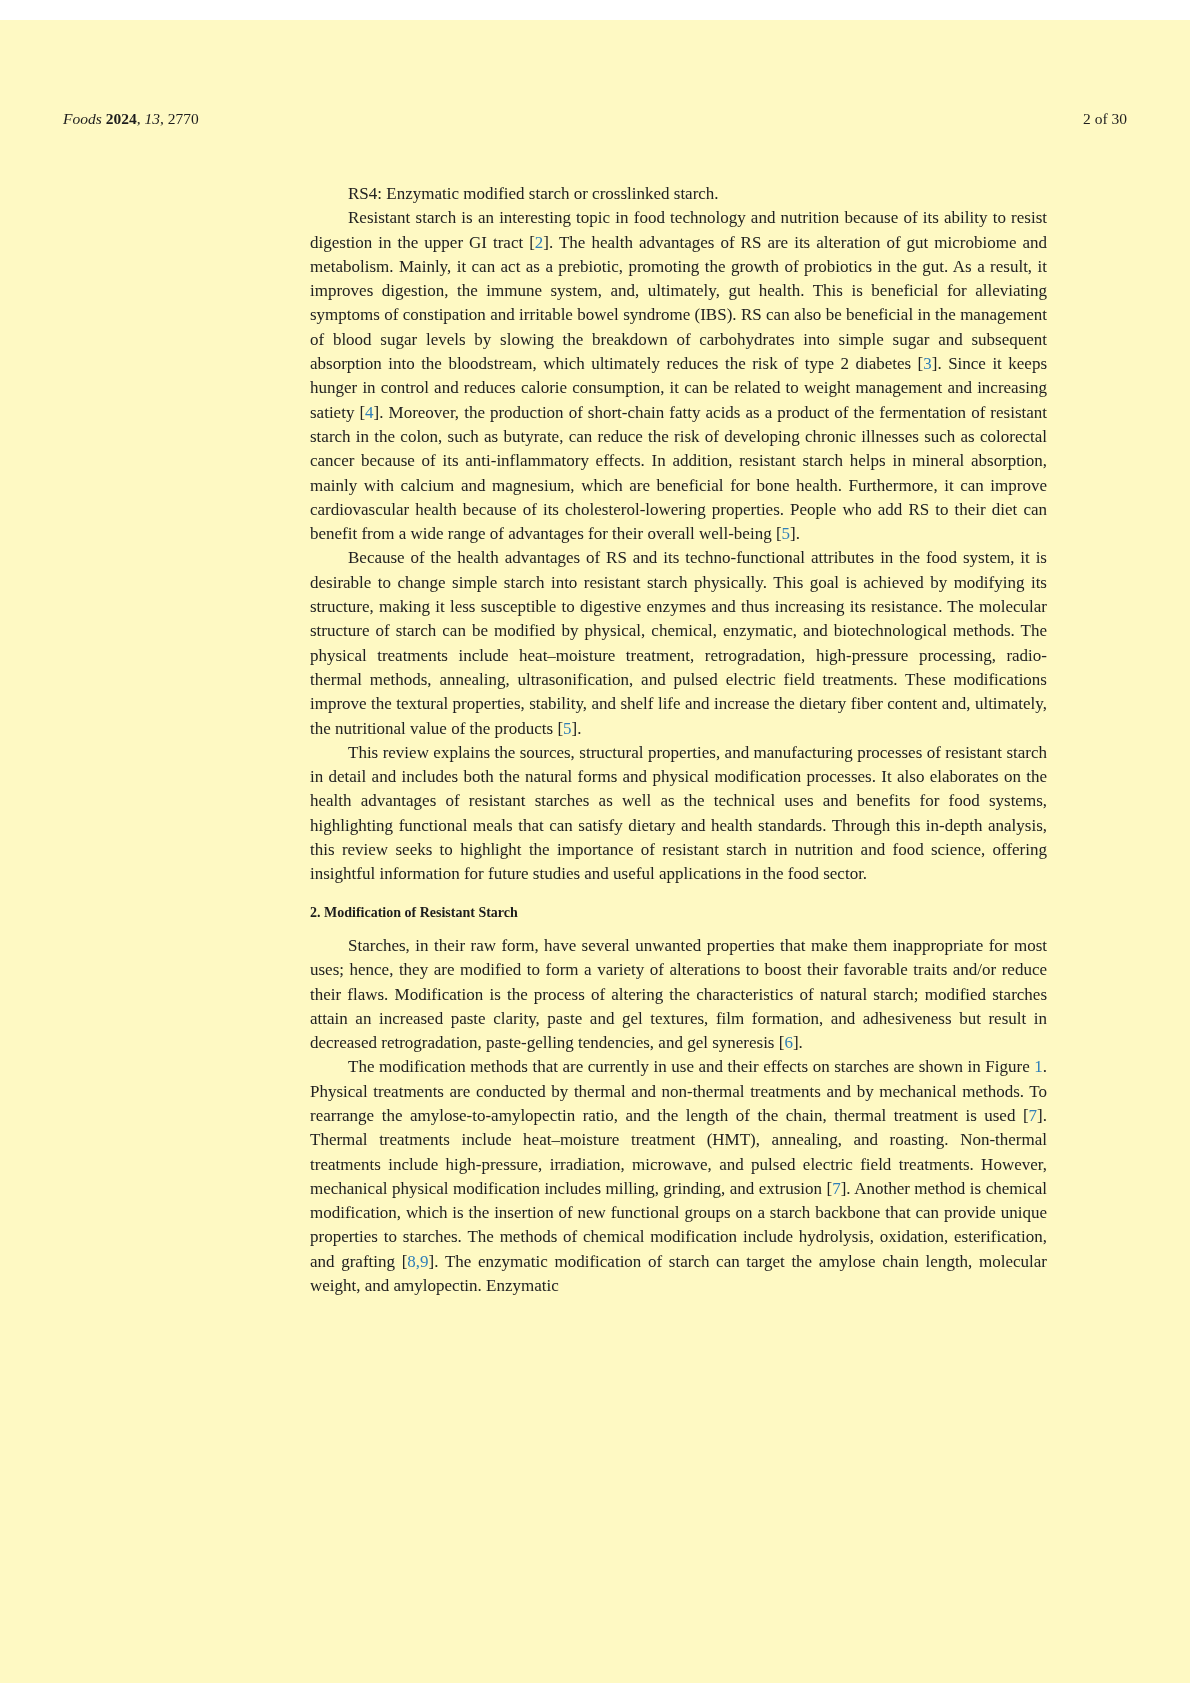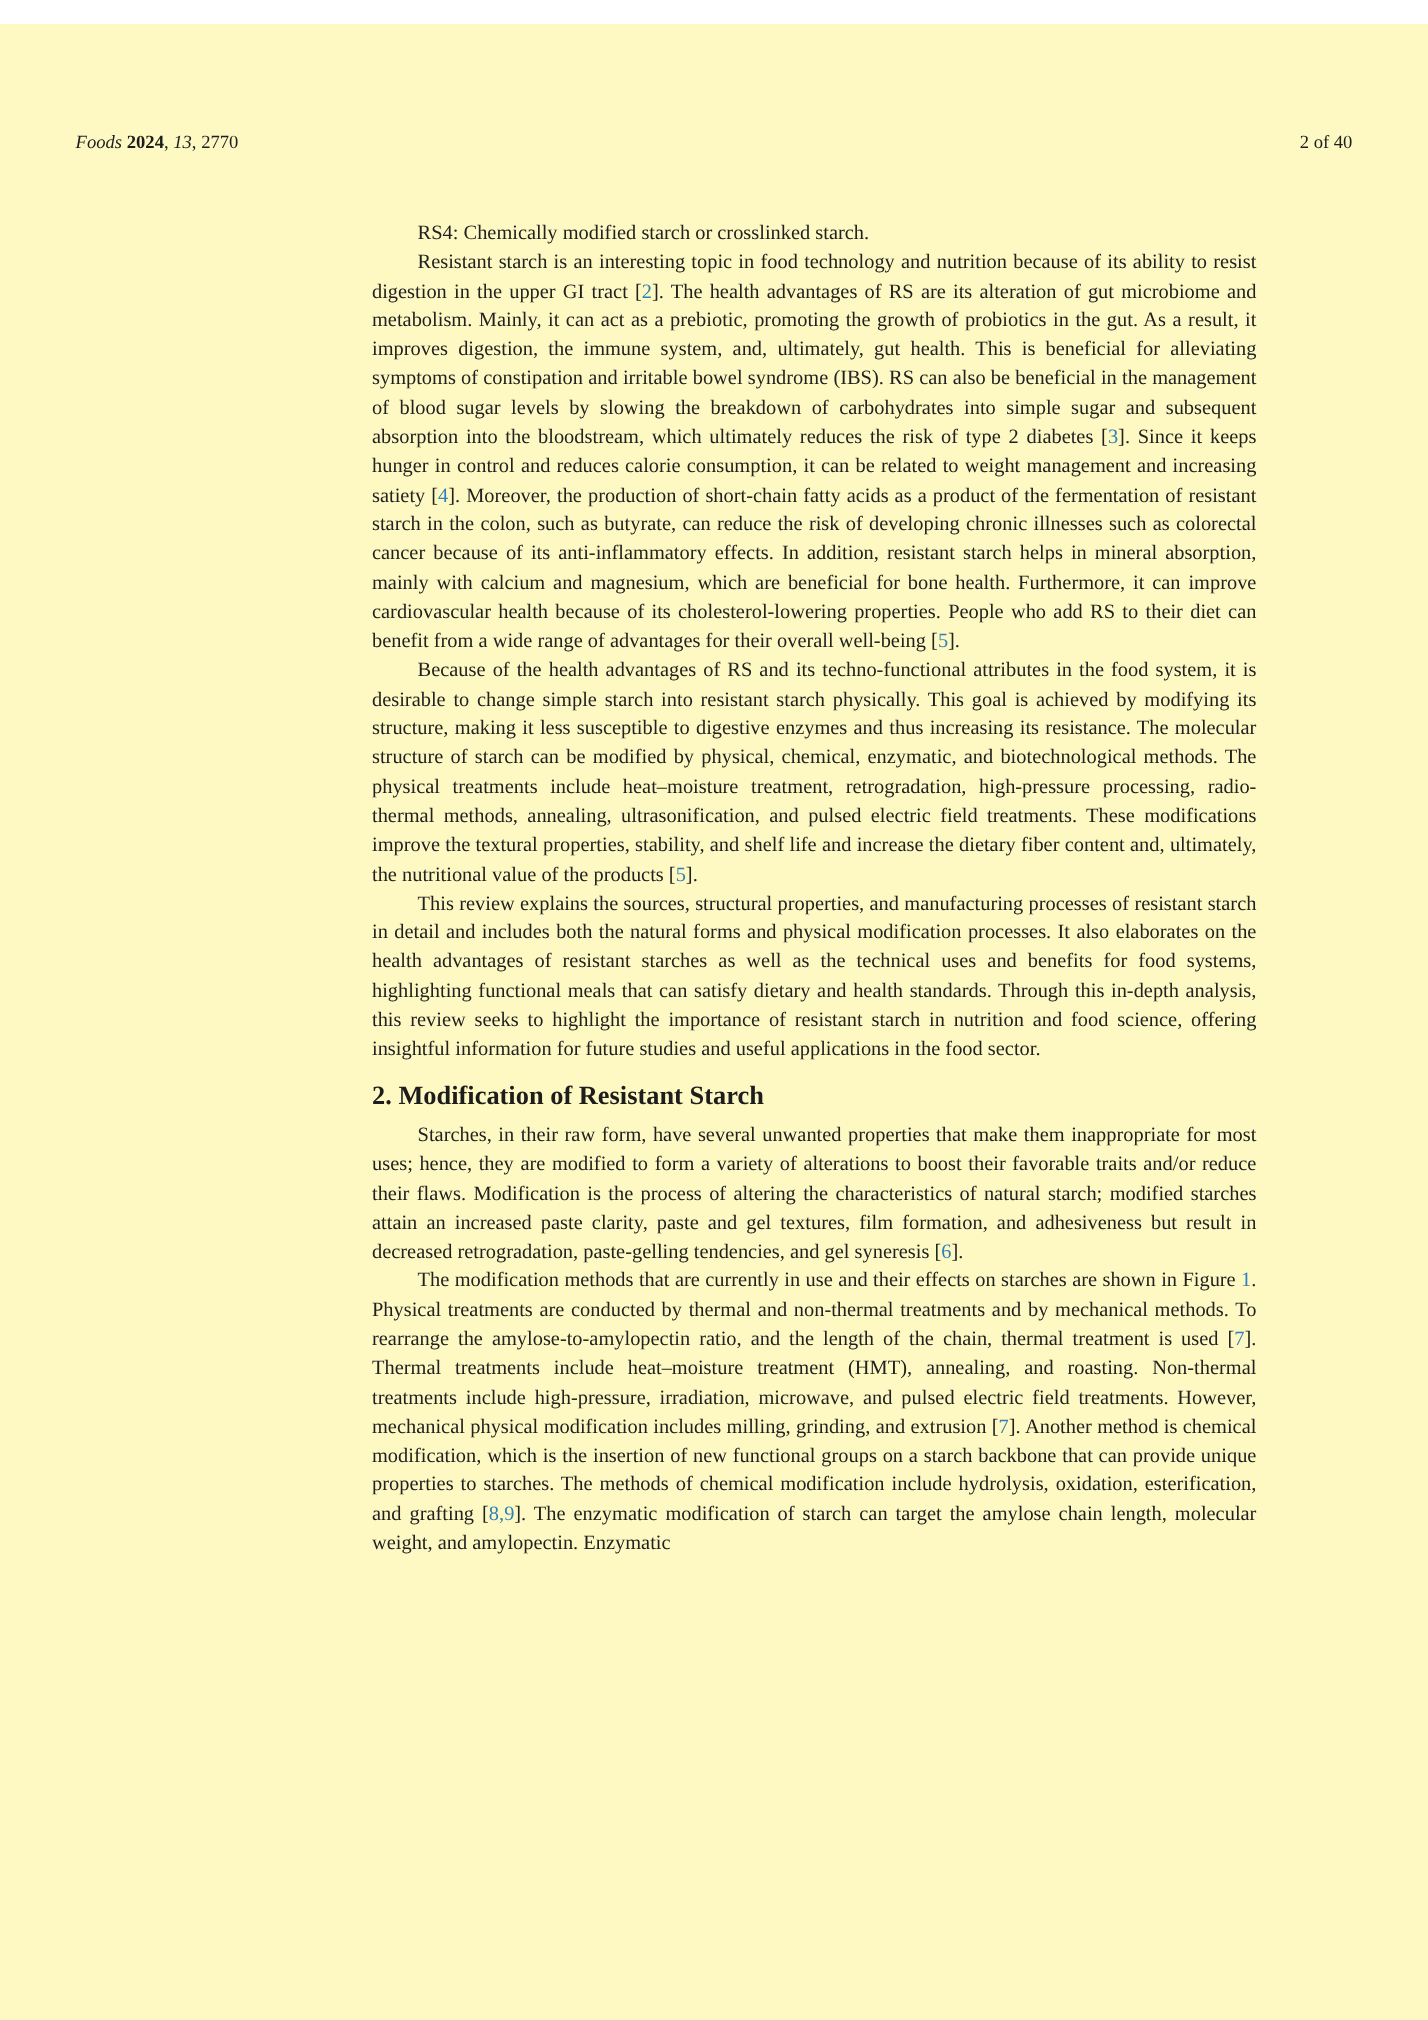--- a/index.html
+++ b/index.html
@@ -41,41 +41,41 @@
   }
   .content p {
     margin: 0;
     padding: 0;
     text-indent: 38px;
     hyphens: none;
   }
   .content h2 {
     margin: 14px 0 9px 0;
     padding: 0;
-    font-size: 22px;
+    font-size: 14px;
     font-weight: bold;
     text-align: left;
     text-indent: 0;
     color: #1d1d1d;
   }
   .ref {
     color: var(--link-color, #2f7fb8);
     cursor: pointer;
   }
 </style>
 </head>
 <body>
 
 <div class="page">
   <header class="page-header">
     <div class="header-left"><span class="it">Foods</span><span> </span><span class="bd">2024</span><span>, </span><span class="it">13</span><span>, 2770</span></div>
-    <div class="header-right">2 of 40</div>
+    <div class="header-right">2 of 30</div>
   </header>
   <main class="content">
-      <p><span>RS4: Chemically modified starch or crosslinked starch.</span></p>
+      <p><span>RS4: Enzymatic modified starch or crosslinked starch.</span></p>
       <p><span>Resistant starch is an interesting topic in food technology and nutrition because of its ability to resist digestion in the upper GI tract [</span><span class="ref">2</span><span>]. The health advantages of RS are its alteration of gut microbiome and metabolism. Mainly, it can act as a prebiotic, promoting the growth of probiotics in the gut. As a result, it improves digestion, the immune system, and, ultimately, gut health.  This is beneficial for alleviating symptoms of constipation and irritable bowel syndrome (IBS). RS can also be beneficial in the management of blood sugar levels by slowing the breakdown of carbohydrates into simple sugar and subsequent absorption into the bloodstream, which ultimately reduces the risk of type 2 diabetes [</span><span class="ref">3</span><span>]. Since it keeps hunger in control and reduces calorie consumption, it can be related to weight management and increasing satiety [</span><span class="ref">4</span><span>]. Moreover, the production of short-chain fatty acids as a product of the fermentation of resistant starch in the colon, such as butyrate, can reduce the risk of developing chronic illnesses such as colorectal cancer because of its anti-inflammatory effects.  In addition, resistant starch helps in mineral absorption, mainly with calcium and magnesium, which are beneficial for bone health. Furthermore, it can improve cardiovascular health because of its cholesterol-lowering properties. People who add RS to their diet can benefit from a wide range of advantages for their overall well-being [</span><span class="ref">5</span><span>].</span></p>
       <p><span>Because of the health advantages of RS and its techno-functional attributes in the food system, it is desirable to change simple starch into resistant starch physically. This goal is achieved by modifying its structure, making it less susceptible to digestive enzymes and thus increasing its resistance. The molecular structure of starch can be modified by physical, chemical, enzymatic, and biotechnological methods.  The physical treatments include heat–moisture treatment, retrogradation, high-pressure processing, radio-thermal methods, annealing, ultrasonification, and pulsed electric field treatments.  These modifications improve the textural properties, stability, and shelf life and increase the dietary fiber content and, ultimately, the nutritional value of the products [</span><span class="ref">5</span><span>].</span></p>
       <p><span>This review explains the sources, structural properties, and manufacturing processes of resistant starch in detail and includes both the natural forms and physical modification processes.  It also elaborates on the health advantages of resistant starches as well as the technical uses and benefits for food systems, highlighting functional meals that can satisfy dietary and health standards. Through this in-depth analysis, this review seeks to highlight the importance of resistant starch in nutrition and food science, offering insightful information for future studies and useful applications in the food sector.</span></p>
       <h2>2. Modification of Resistant Starch</h2>
       <p><span>Starches, in their raw form, have several unwanted properties that make them inappropriate for most uses; hence, they are modified to form a variety of alterations to boost their favorable traits and/or reduce their flaws. Modification is the process of altering the characteristics of natural starch; modified starches attain an increased paste clarity, paste and gel textures, film formation, and adhesiveness but result in decreased retrogradation, paste-gelling tendencies, and gel syneresis [</span><span class="ref">6</span><span>].</span></p>
       <p><span>The modification methods that are currently in use and their effects on starches are shown in Figure </span><span class="ref">1</span><span>. Physical treatments are conducted by thermal and non-thermal treatments and by mechanical methods. To rearrange the amylose-to-amylopectin ratio, and the length of the chain, thermal treatment is used [</span><span class="ref">7</span><span>]. Thermal treatments include heat–moisture treatment (HMT), annealing, and roasting. Non-thermal treatments include high-pressure, irradiation, microwave, and pulsed electric field treatments. However, mechanical physical modification includes milling, grinding, and extrusion [</span><span class="ref">7</span><span>].  Another method is chemical modification, which is the insertion of new functional groups on a starch backbone that can provide unique properties to starches. The methods of chemical modification include hydrolysis, oxidation, esterification, and grafting [</span><span class="ref">8,9</span><span>].  The enzymatic modification of starch can target the amylose chain length, molecular weight, and amylopectin. Enzymatic</span></p>
     </main>
 </div>
 
 </body></html>

